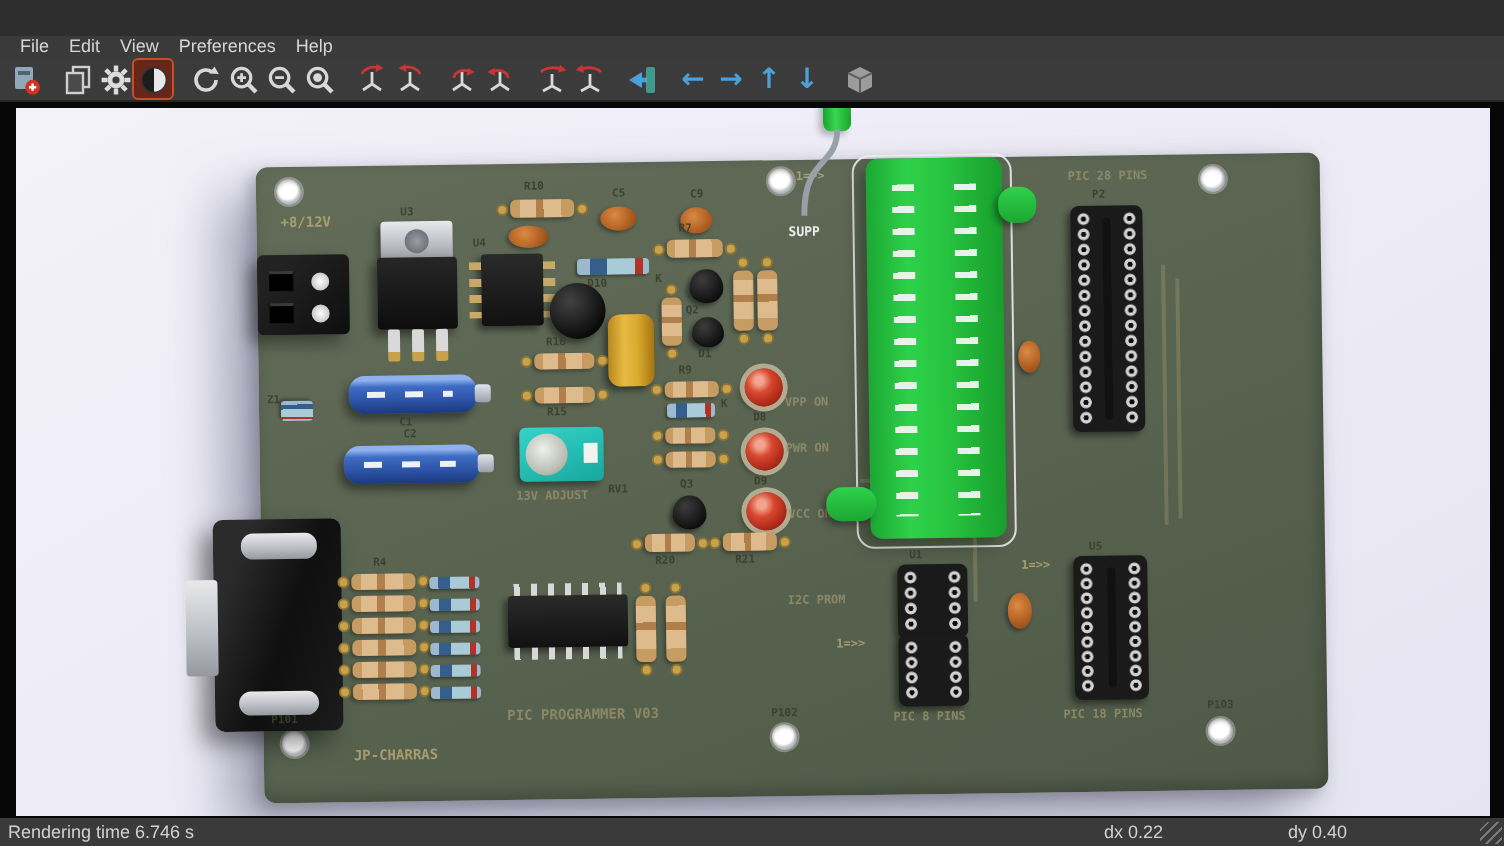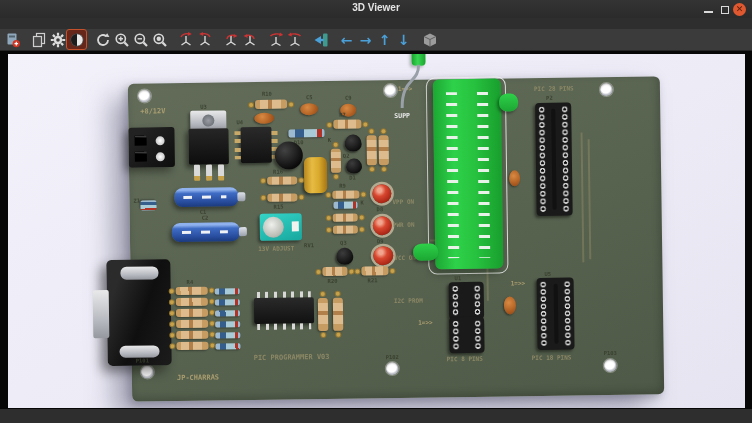--- a/index.html
+++ b/index.html
@@ -94,27 +94,28 @@
     background:radial-gradient(circle at 42% 38%,#eef0ec,#b9bdb4 65%,#878c83);}
   .trimmer:after{content:"";position:absolute;right:3px;top:8px;width:7px;height:10px;background:#f2f2ee;}
   .metal{background:linear-gradient(180deg,#e9e9ea,#b9bcc2 60%,#96989f);border-radius:2px;}
   .leg{width:6px;height:16px;background:linear-gradient(180deg,#d9d9d9 0 70%,#c8a24b 70%);border-radius:1px;}
 </style>
 </head>
 <body>
 
 <div class="window">
 
-  <div class="titlebar">
-    <div class="title">3D Viewer</div>
-    <div class="winbtn btn-min"></div>
-    <div class="winbtn btn-max"></div>
-    <div class="winbtn btn-close">✕</div>
+
+  <div class="menubar">
+    <div class="menu-item">File</div>
+    <div class="menu-item">Edit</div>
+    <div class="menu-item">View</div>
+    <div class="menu-item">Preferences</div>
+    <div class="menu-item">Help</div>
   </div>
-
 
   <div class="toolbar">
     <div class="tbtn">
       <svg width="16" height="16" viewBox="0 0 16 16">
           <rect x="2.5" y="1.5" width="9" height="11" rx="1" fill="#8fa8bc"></rect>
           <rect x="4" y="3.5" width="6" height="2" fill="#52646f"></rect>
           <circle cx="11.3" cy="11.6" r="3.7" fill="#cf3522"></circle>
           <path d="M9.5 11.6h3.6M11.3 9.8v3.6" stroke="#fff" stroke-width="1.2"></path>
         </svg>
     </div>
@@ -417,14 +418,20 @@
 
         <div class="silk rf" style="left:254px;top:274px">P102</div>
         <div class="silk rf" style="left:472px;top:273px">P103</div>
         <div class="silk olv" style="left:122px;top:272px;font-size:7px">PIC PROGRAMMER V03</div>
         <div class="silk tan" style="left:45px;top:291px">JP-CHARRAS</div>
 
       </div>
     </div>
   </div>
 
+  <div class="statusbar">
+    <span class="st-left">Rendering time 6.746 s</span>
+    <span class="st-dx">dx 0.22</span>
+    <span class="st-dy">dy 0.40</span>
+    <span class="grip"></span>
+  </div>
 
 </div>
 
 </body></html>

